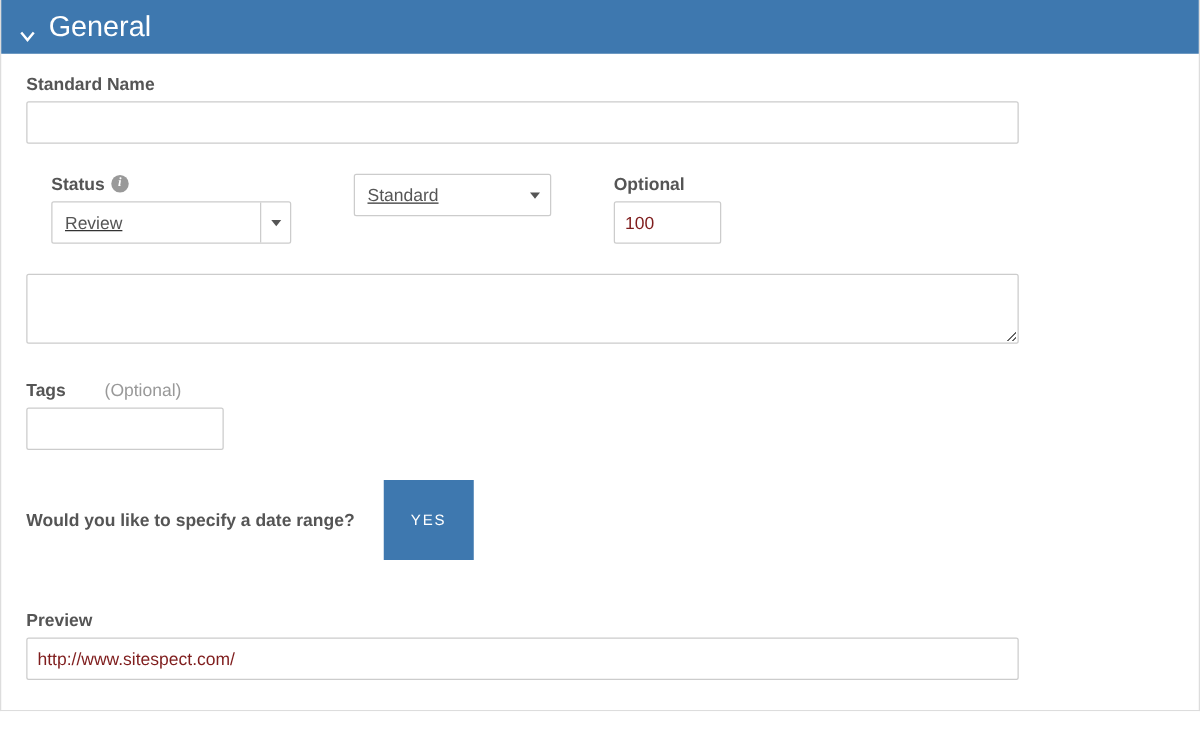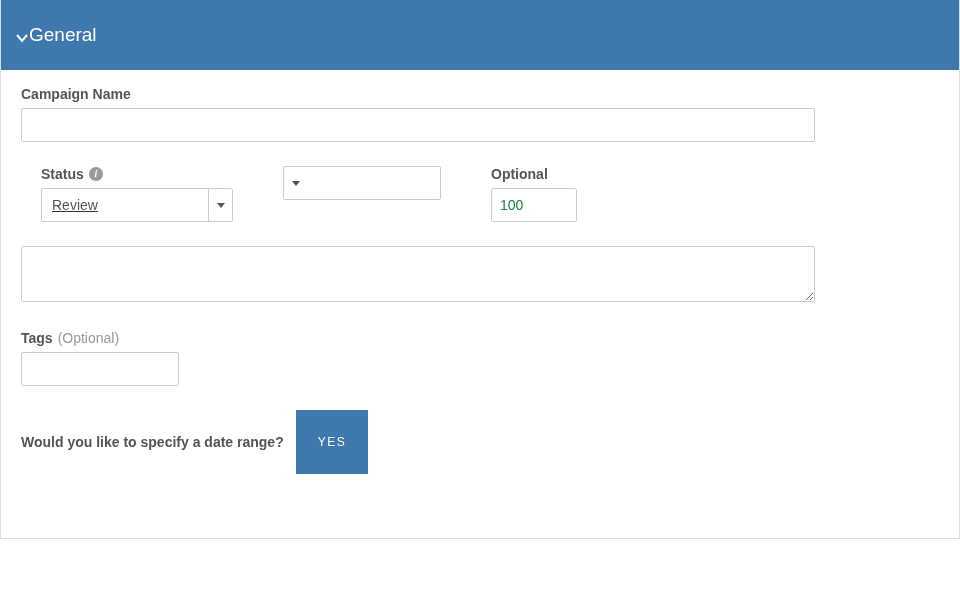--- a/index.html
+++ b/index.html
@@ -11,24 +11,25 @@
     color: #333;
   }
   .panel {
     border: 1px solid #ddd;
     border-top: none;
     margin: 0;
   }
   .panel-header {
     background: #3e78af;
     color: #fff;
-    padding: 24px 14px;
-    display: flex;
-    align-items: center;
-    font-size: 19px;
+    padding: 8px 14px;
+    display: flex;
+    align-items: center;
+    gap: 10px;
+    font-size: 23px;
   }
   .panel-header .chev {
     display: inline-block;
     width: 14px;
     height: 14px;
   }
   .panel-body {
     padding: 16px 20px 24px 20px;
   }
   .label {
@@ -36,20 +37,21 @@
     color: #555;
     font-size: 14px;
     margin-bottom: 6px;
     display: flex;
     align-items: center;
     gap: 5px;
   }
   .label .optional {
     font-weight: 400;
     color: #999;
+    margin-left: 26px;
   }
   .info-icon {
     display: inline-flex;
     width: 14px;
     height: 14px;
     border-radius: 50%;
     background: #999;
     color: #fff;
     font-size: 10px;
     font-style: italic;
@@ -57,21 +59,21 @@
     align-items: center;
     justify-content: center;
     line-height: 1;
   }
   .text-input {
     width: 100%;
     border: 1px solid #ccc;
     border-radius: 2px;
     padding: 6px 8px;
     font-size: 14px;
-    color: #15803d;
+    color: #7f1d1d;
     height: 34px;
   }
   .row { display: flex; gap: 30px; }
   .row > .col { display: flex; flex-direction: column; margin-left: 20px; }
   .field-group { margin-bottom: 24px; }
   .select-wrap {
     position: relative;
     display: flex;
     border: 1px solid #ccc;
     border-radius: 2px;
@@ -107,21 +109,21 @@
   }
   .tags-input {
     width: 158px;
     height: 34px;
     border: 1px solid #ccc;
     border-radius: 2px;
   }
   .date-row {
     display: flex;
     align-items: center;
-    gap: 12px;
+    gap: 23px;
     margin-bottom: 40px;
   }
   .date-row .q {
     font-weight: 700;
     color: #555;
     font-size: 14px;
   }
   .btn-yes {
     background: #3e78af;
     color: #fff;
@@ -141,40 +143,41 @@
       <svg viewBox="0 0 14 14" width="14" height="14">
           <polyline points="2,4 7,10 12,4" fill="none" stroke="#fff" stroke-width="2"></polyline>
         </svg>
     </span>
     <span>General</span>
   </div>
 
   <div class="panel-body">
 
     <div class="field-group">
-      <div class="label">Campaign Name</div>
+      <div class="label">Standard Name</div>
       <input class="text-input" type="text" style="width: 794px;" value="">
     </div>
 
     <div class="row field-group">
       <div class="col" style="width:192px;">
         <div class="label">
           <span>Status</span>
           <span class="info-icon">i</span>
         </div>
         <div class="select-wrap">
           <div class="value">Review</div>
           <div class="caret-box">
               <div class="caret"></div>
             </div>
         </div>
       </div>
 
       <div class="col" style="width:158px;">
         <div class="select-wrap no-split">
+          <div class="value">Standard</div>
           <div class="caret-box">
               <div class="caret"></div>
             </div>
         </div>
       </div>
 
 
       <div class="col" style="width:86px;">
         <div class="label">Optional</div>
         <input class="text-input" type="text" value="100" style="">
@@ -191,15 +194,19 @@
         <span class="optional">(Optional)</span>
       </div>
       <div class="tags-input"></div>
     </div>
 
     <div class="date-row">
       <span class="q">Would you like to specify a date range?</span>
       <button class="btn-yes">YES</button>
     </div>
 
+    <div class="field-group" style="margin-bottom:0;">
+      <div class="label">Preview</div>
+      <input class="text-input" type="text" style="width: 794px;" value="http://www.sitespect.com/">
+    </div>
 
   </div>
 </div>
 
 </body></html>

